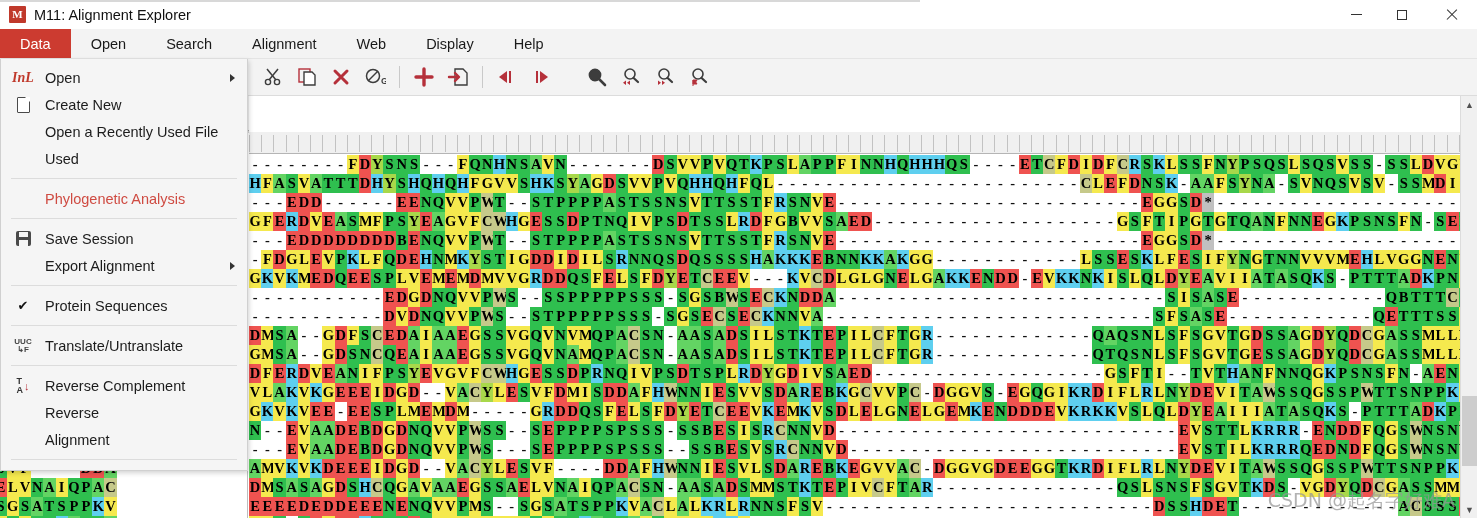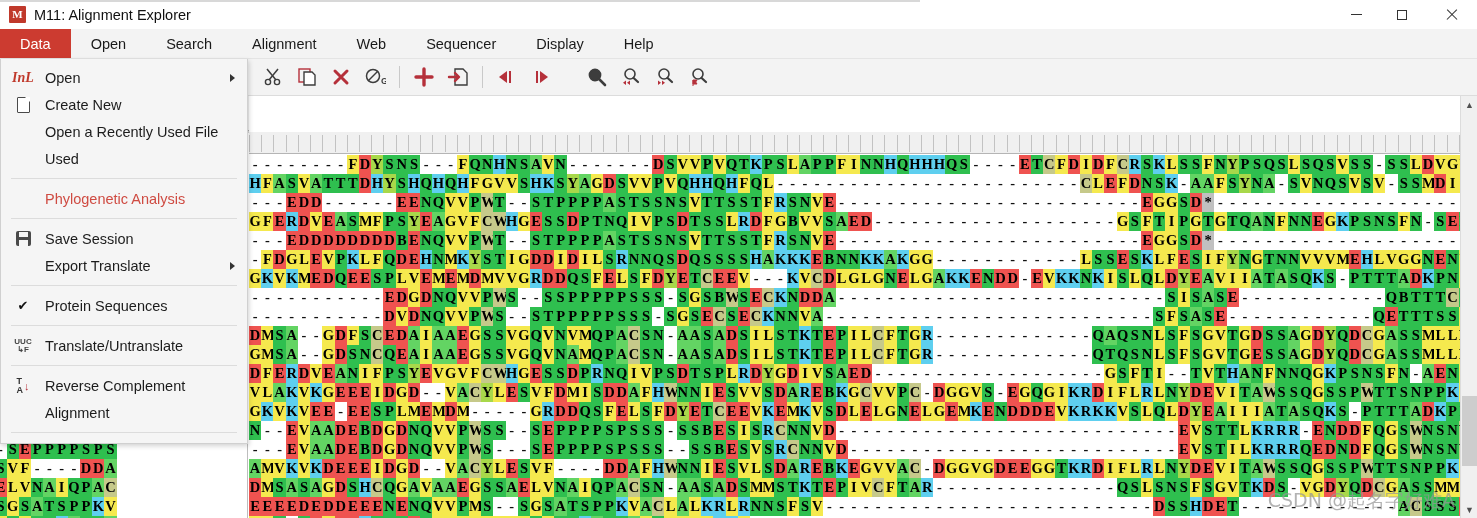--- a/index.html
+++ b/index.html
@@ -264,21 +264,20 @@
         </div>
     </div>
   </div>
 
   <div class="menubar" id="menubar">
       <div class="menu-item active">Data</div>
       <div class="menu-item">Open</div>
       <div class="menu-item">Search</div>
       <div class="menu-item">Alignment</div>
       <div class="menu-item">Web</div>
-      <div class="menu-item">Sequencer</div>
       <div class="menu-item">Display</div>
       <div class="menu-item">Help</div>
     </div>
 
   <div class="toolbar" id="toolbar">
       <div class="tb-sep"></div>
       <div class="tb-btn">
         <svg width="20" height="18" viewBox="0 0 20 18">
           <text x="10" y="14" font-family="Liberation Serif, serif" font-size="15" font-style="italic" font-weight="bold" text-anchor="middle" fill="#3d3d3d">W</text>
           <line x1="3" y1="3" x2="17" y2="3" stroke="#3d3d3d" stroke-width="1.2"></line>
@@ -585,21 +584,21 @@
         <span>Phylogenetic Analysis</span>
       </div>
       <div class="dd-sep"></div>
       <div class="dd-item">
         <span class="dd-icon">
           <span class="icon-save"></span>
         </span>
         <span>Save Session</span>
       </div>
       <div class="dd-item">
-        <span>Export Translate</span>
+        <span>Export Alignment</span>
         <span class="dd-arrow"></span>
       </div>
       <div class="dd-sep"></div>
       <div class="dd-item">
         <span class="dd-icon">
           <span class="dd-check">✔</span>
         </span>
         <span>Protein Sequences</span>
       </div>
       <div class="dd-sep"></div>
@@ -611,20 +610,23 @@
       </div>
       <div class="dd-sep"></div>
       <div class="dd-item">
         <span class="dd-icon">
           <span class="icon-ta">T<br>A</span>
           <span style="color:#b5303a;font-size:11px;margin-left:1px">↓</span>
         </span>
         <span>Reverse Complement</span>
       </div>
       <div class="dd-item">
+        <span>Reverse</span>
+      </div>
+      <div class="dd-item">
         <span>Alignment</span>
       </div>
       <div class="dd-sep"></div>
     </div>
 
   <div class="watermark">CSDN @起名字好难A</div>
 
 </div>
 
 </body></html>

